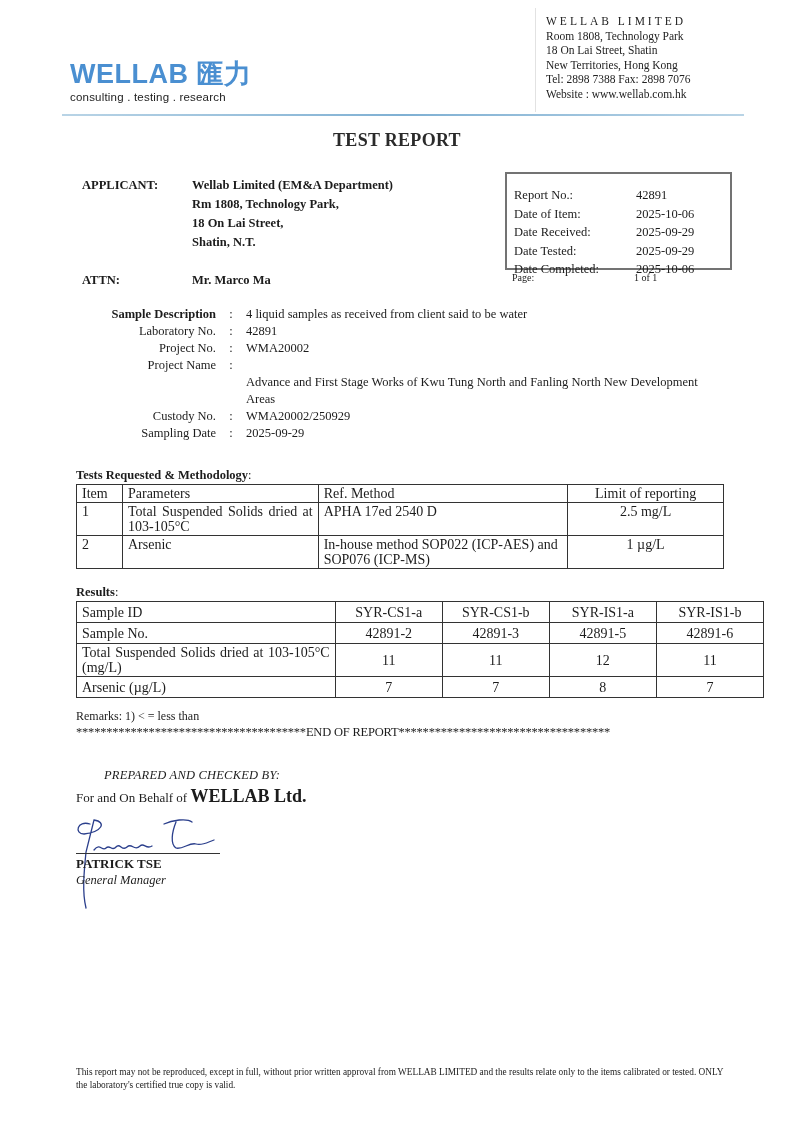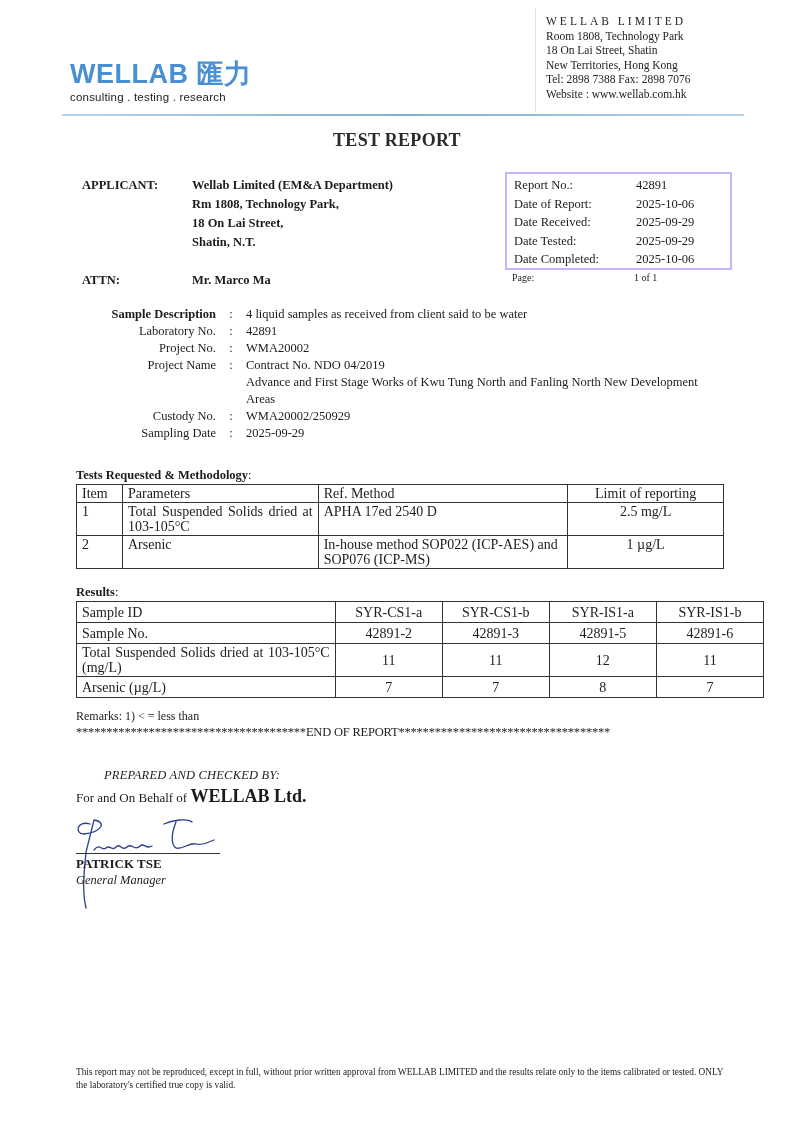--- a/index.html
+++ b/index.html
@@ -18,21 +18,21 @@
   .title { position: absolute; left: 0; width: 794px; top: 130px; text-align: center; font-weight: bold; font-size: 18px; letter-spacing: 0.3px; color: #2a2a2a; }
 
   
   .applicant { position: absolute; left: 82px; top: 176px; font-size: 12.5px; line-height: 19px; font-weight: bold; }
   .applicant .lbl { position: absolute; left: 0; width: 110px; }
   .applicant .val { position: absolute; left: 110px; white-space: nowrap; }
   .attn { position: absolute; left: 82px; top: 273px; font-size: 12.5px; font-weight: bold; }
   .attn .val { position: absolute; left: 110px; white-space: nowrap; top: 0; }
 
   
-  .report-box { position: absolute; left: 505px; top: 172px; width: 227px; height: 98px; border: 2px solid #c4b5fd; padding: 2px 7px; }
+  .report-box { position: absolute; left: 505px; top: 172px; width: 227px; height: 98px; border: 2px solid #737373; padding: 12px 7px; }
   .rb-row { display: flex; font-size: 12.5px; line-height: 18.5px; }
   .rb-row .k { width: 122px; }
   .page-row { position: absolute; left: 512px; top: 272px; display: flex; font-size: 10px; }
   .page-row .k { width: 122px; }
 
   
   .sample { position: absolute; left: 84px; top: 306px; font-size: 12.5px; line-height: 17px; }
   .s-row { display: flex; }
   .s-row .k { width: 132px; text-align: right; }
   .s-row .k.bold { font-weight: bold; }
@@ -95,21 +95,21 @@
   <span>ATTN:</span>
   <span class="val">Mr. Marco Ma</span>
 </div>
 
 <div class="report-box">
   <div class="rb-row">
       <span class="k">Report No.:</span>
       <span>42891</span>
     </div>
   <div class="rb-row">
-      <span class="k">Date of Report:</span>
+      <span class="k">Date of Item:</span>
       <span>2025-10-06</span>
     </div>
   <div class="rb-row">
       <span class="k">Date Received:</span>
       <span>2025-09-29</span>
     </div>
   <div class="rb-row">
       <span class="k">Date Tested:</span>
       <span>2025-09-29</span>
     </div>
@@ -135,21 +135,20 @@
       <span class="v">42891</span>
     </div>
   <div class="s-row">
       <span class="k">Project No.</span>
       <span class="c">:</span>
       <span class="v">WMA20002</span>
     </div>
   <div class="s-row">
       <span class="k">Project Name</span>
       <span class="c">:</span>
-      <span class="v">Contract No. NDO 04/2019</span>
     </div>
   <div class="s-row">
       <span class="k"></span>
       <span class="c"></span>
       <span class="v">Advance and First Stage Works of Kwu Tung North and Fanling North New Development Areas</span>
     </div>
   <div class="s-row">
       <span class="k">Custody No.</span>
       <span class="c">:</span>
       <span class="v">WMA20002/250929</span>

